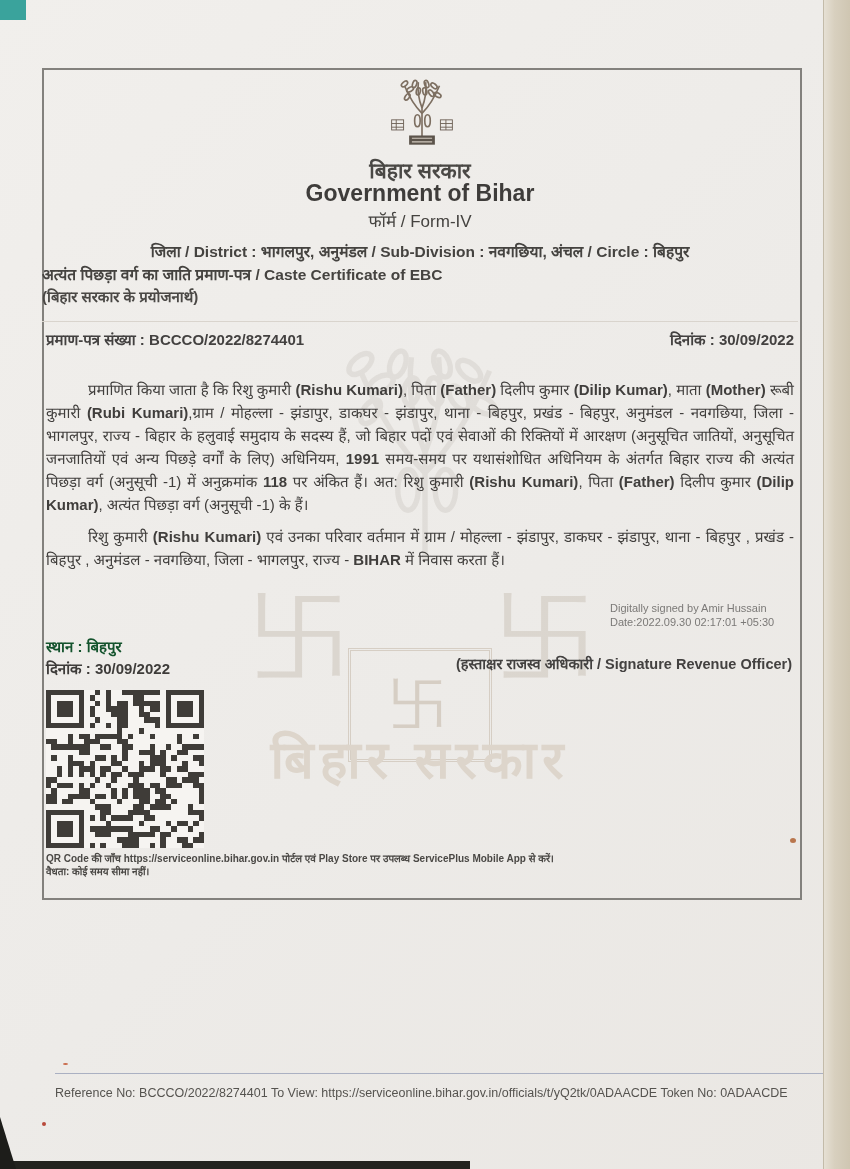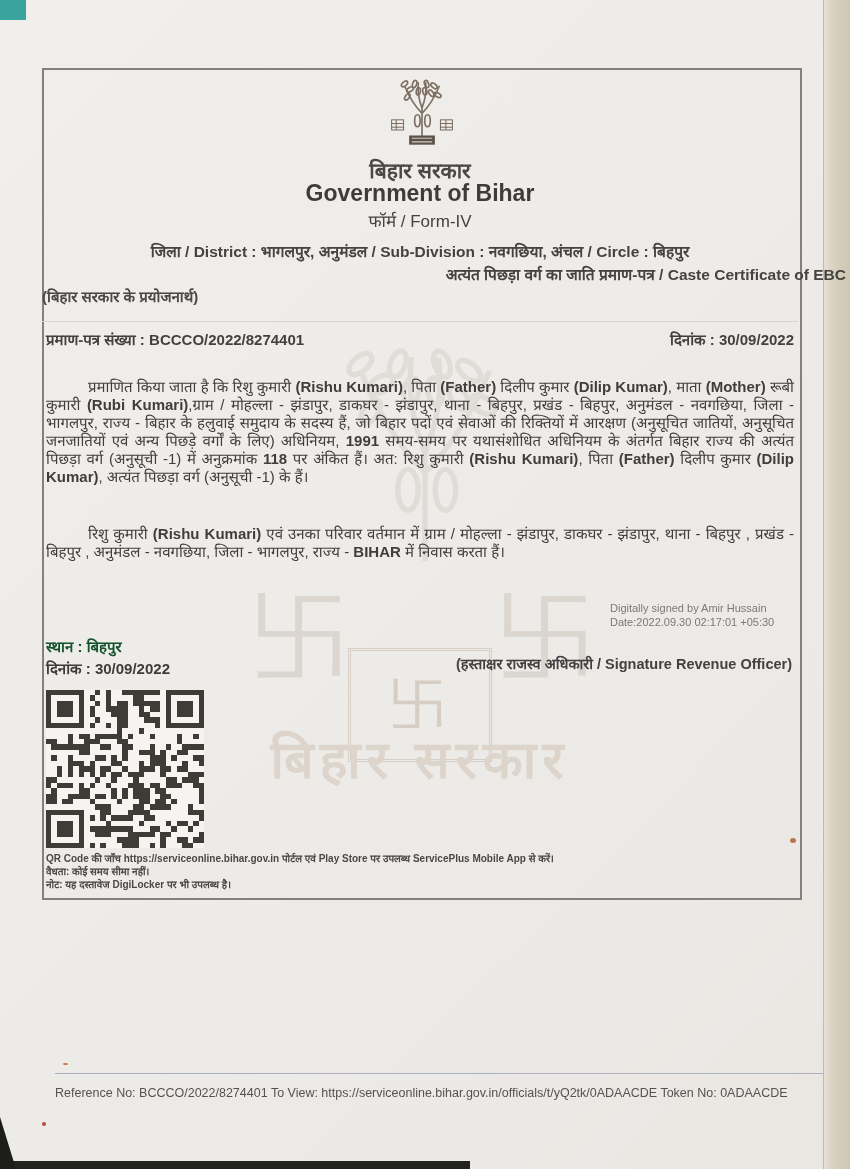--- a/index.html
+++ b/index.html
@@ -34,31 +34,31 @@
   
   .emblem{position:absolute;left:334px;top:8px;width:92px;height:84px;}
   .org-hindi{position:absolute;top:88px;left:0;width:100%;text-align:center;
     font-size:21px;font-weight:600;color:#4a4845;}
   .org-eng{position:absolute;top:112px;left:0;width:100%;text-align:center;
     font-size:23px;font-weight:700;color:#3e3c3a;}
   .form-line{position:absolute;top:141px;left:0;width:100%;text-align:center;
     font-size:17px;font-weight:400;color:#454340;}
   .district-line{position:absolute;top:172px;left:0;width:100%;text-align:center;
     font-size:15.5px;font-weight:700;color:#454340;}
-  .caste-line{position:absolute;top:195px;left:0;width:100%;text-align:right;
-    font-size:15.5px;font-weight:700;color:#454340;padding-left:48px;}
+  .caste-line{position:absolute;top:195px;left:0;width:100%;text-align:left;
+    font-size:15.5px;font-weight:700;color:#454340;}
   .purpose-line{position:absolute;top:218px;left:0;width:100%;text-align:left;
     font-size:15px;font-weight:600;color:#4a4845;}
   .thin-rule{position:absolute;left:0;top:253px;width:100%;border-top:1px solid #d9d4cd;}
   
   .meta-row{position:absolute;left:4px;top:261px;width:748px;display:flex;
     justify-content:space-between;font-size:15px;font-weight:600;color:#434140;text-align:center;}
   .meta-row b{font-weight:700;}
   
-  .para{position:absolute;left:4px;width:748px;font-size:15px;line-height:18px;
+  .para{position:absolute;left:4px;width:748px;font-size:15px;line-height:23px;
     text-align:justify;color:#403e3c;font-weight:500;}
   .para1{top:310px;text-indent:42px;}
   .para2{top:457px;text-indent:42px;}
   
   .digital-sign{position:absolute;left:568px;top:533px;font-size:11px;line-height:14px;
     color:#7b7977;}
   .place{position:absolute;left:4px;top:568px;font-size:15px;font-weight:600;color:#14532d;}
   .date2{position:absolute;left:4px;top:590px;font-size:15px;font-weight:700;color:#3e3c3a;}
   .sign-label{position:absolute;right:6px;top:585px;font-size:14.5px;font-weight:700;color:#434140;}
   
@@ -567,18 +567,17 @@
           <rect x="19" y="28" width="1" height="1"></rect>
           <rect x="21" y="28" width="1" height="1"></rect>
           <rect x="25" y="28" width="1" height="1"></rect>
           <rect x="26" y="28" width="1" height="1"></rect>
         </g>
       </svg></div>
 
   <div class="qr-notes">
     <div>QR Code की जाँच https://serviceonline.bihar.gov.in पोर्टल एवं Play Store पर उपलब्ध ServicePlus Mobile App से करें।</div>
     <div>वैधता: कोई समय सीमा नहीं।</div>
-    <div>नोट: यह दस्तावेज DigiLocker पर भी उपलब्ध है।</div>
   </div>
 </div>
 
 <div class="footer-rule"></div>
 <div class="footer-ref">Reference No: BCCCO/2022/8274401 To View: https://serviceonline.bihar.gov.in/officials/t/yQ2tk/0ADAACDE Token No: 0ADAACDE</div>
 
 </body></html>

